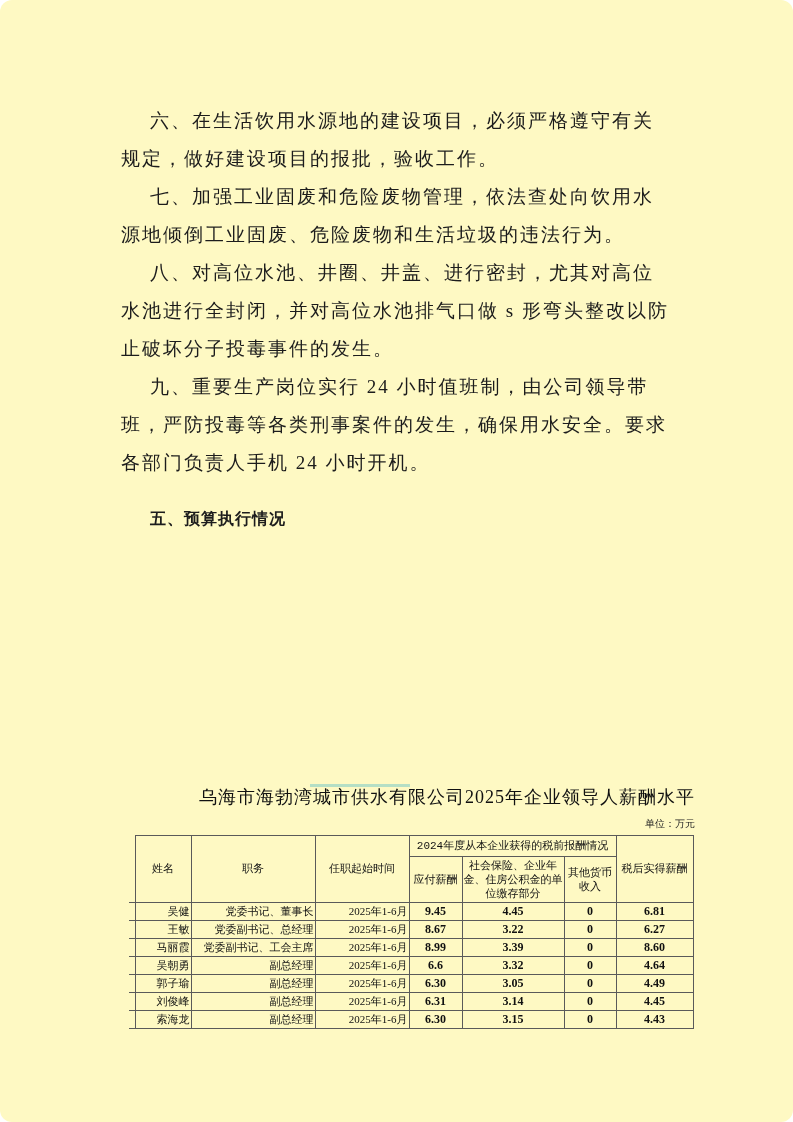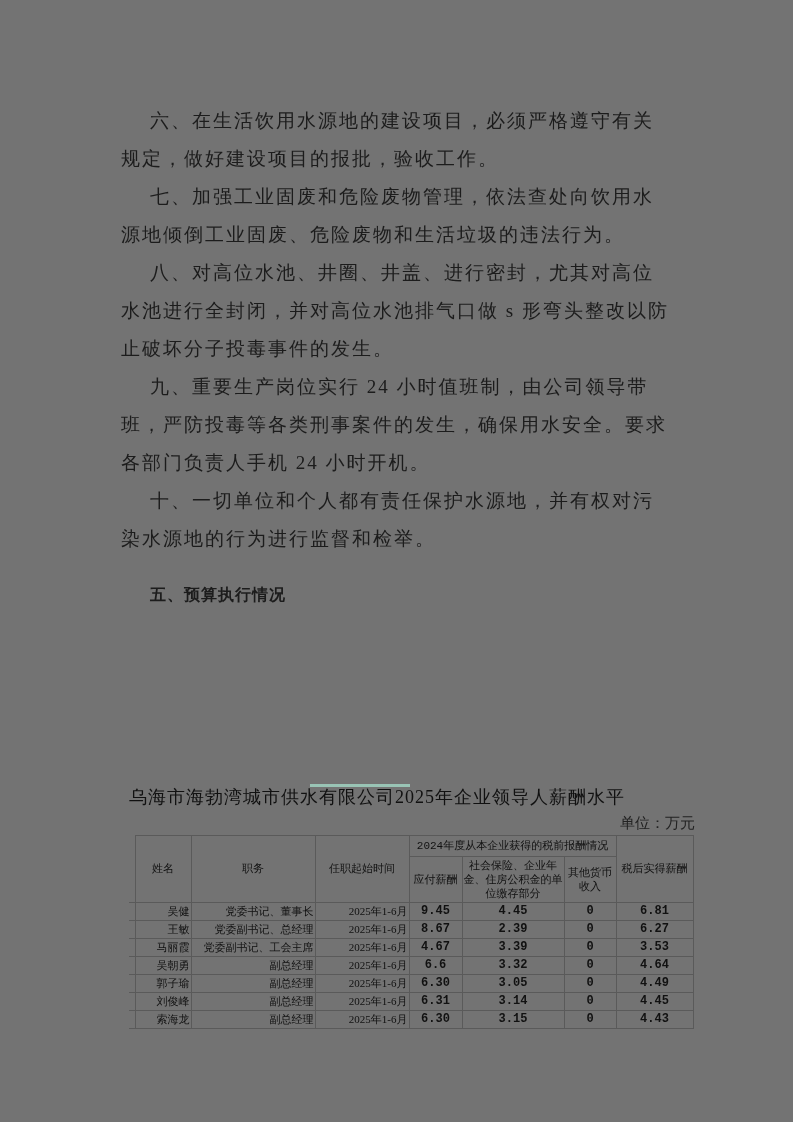--- a/index.html
+++ b/index.html
@@ -4,24 +4,25 @@
 <style>
   html, body {
     margin: 0;
     padding: 0;
     background: #ffffff;
   }
   .page {
     position: relative;
     width: 793px;
     height: 1122px;
-    background: #737373;
+    background: #fef9c3;
     overflow: hidden;
     font-family: "Liberation Serif", serif;
     color: #1c1c1c;
+    border-radius: 12px;
   }
   .content {
     position: absolute;
     top: 102px;
     left: 121px;
     width: 554px;
   }
   p.body-para {
     margin: 0;
     font-size: 19px;
@@ -44,27 +45,27 @@
   .table-section {
     position: absolute;
     top: 782px;
     left: 129px;
     width: 566px;
   }
   .table-title {
     font-size: 18px;
     line-height: 26px;
     letter-spacing: 1px;
-    text-align: left;
+    text-align: right;
     font-family: "Liberation Serif", serif;
     color: #111;
     margin-top: 2px;
   }
   .unit-label {
-    font-size: 15px;
+    font-size: 10px;
     line-height: 15px;
     text-align: right;
     margin-top: 6px;
     margin-bottom: 4px;
     color: #222;
   }
   table.salary {
     border-collapse: collapse;
     table-layout: fixed;
     width: 564px;
@@ -102,21 +103,21 @@
   tbody td.txt {
     font-size: 11px;
     line-height: 13px;
     font-family: "Liberation Serif", serif;
     color: #111;
     text-align: right;
   }
   tbody td.num {
     font-size: 12px;
     line-height: 13px;
-    font-family: Liberation Mono, monospace;
+    font-family: Liberation Serif, serif;
     font-weight: 700;
     color: #111;
   }
   .highlight-artifact {
     position: absolute;
     left: 310px;
     top: 784px;
     width: 100px;
     height: 3px;
     opacity: 0.8;
@@ -133,22 +134,20 @@
     <p class="body-para">六、在生活饮用水源地的建设项目，必须严格遵守有关
 规定，做好建设项目的报批，验收工作。</p>
     <p class="body-para">七、加强工业固废和危险废物管理，依法查处向饮用水
 源地倾倒工业固废、危险废物和生活垃圾的违法行为。</p>
     <p class="body-para">八、对高位水池、井圈、井盖、进行密封，尤其对高位
 水池进行全封闭，并对高位水池排气口做 s 形弯头整改以防
 止破坏分子投毒事件的发生。</p>
     <p class="body-para">九、重要生产岗位实行 24 小时值班制，由公司领导带
 班，严防投毒等各类刑事案件的发生，确保用水安全。要求
 各部门负责人手机 24 小时开机。</p>
-    <p class="body-para">十、一切单位和个人都有责任保护水源地，并有权对污
-染水源地的行为进行监督和检举。</p>
     <p class="heading-para">五、预算执行情况</p>
   </div>
 
   <div class="table-section">
     <div class="table-title">乌海市海勃湾城市供水有限公司2025年企业领导人薪酬水平</div>
     <div class="unit-label">单位：万元</div>
 
     <table class="salary">
       <colgroup>
         <col class="col-gutter">
@@ -185,33 +184,33 @@
             <td class="num">4.45</td>
             <td class="num">0</td>
             <td class="num">6.81</td>
           </tr>
           <tr>
             <td class="gutter"></td>
             <td class="txt">王敏</td>
             <td class="txt">党委副书记、总经理</td>
             <td class="txt">2025年1-6月</td>
             <td class="num">8.67</td>
-            <td class="num">2.39</td>
+            <td class="num">3.22</td>
             <td class="num">0</td>
             <td class="num">6.27</td>
           </tr>
           <tr>
             <td class="gutter"></td>
             <td class="txt">马丽霞</td>
             <td class="txt">党委副书记、工会主席</td>
             <td class="txt">2025年1-6月</td>
-            <td class="num">4.67</td>
+            <td class="num">8.99</td>
             <td class="num">3.39</td>
             <td class="num">0</td>
-            <td class="num">3.53</td>
+            <td class="num">8.60</td>
           </tr>
           <tr>
             <td class="gutter"></td>
             <td class="txt">吴朝勇</td>
             <td class="txt">副总经理</td>
             <td class="txt">2025年1-6月</td>
             <td class="num">6.6</td>
             <td class="num">3.32</td>
             <td class="num">0</td>
             <td class="num">4.64</td>

